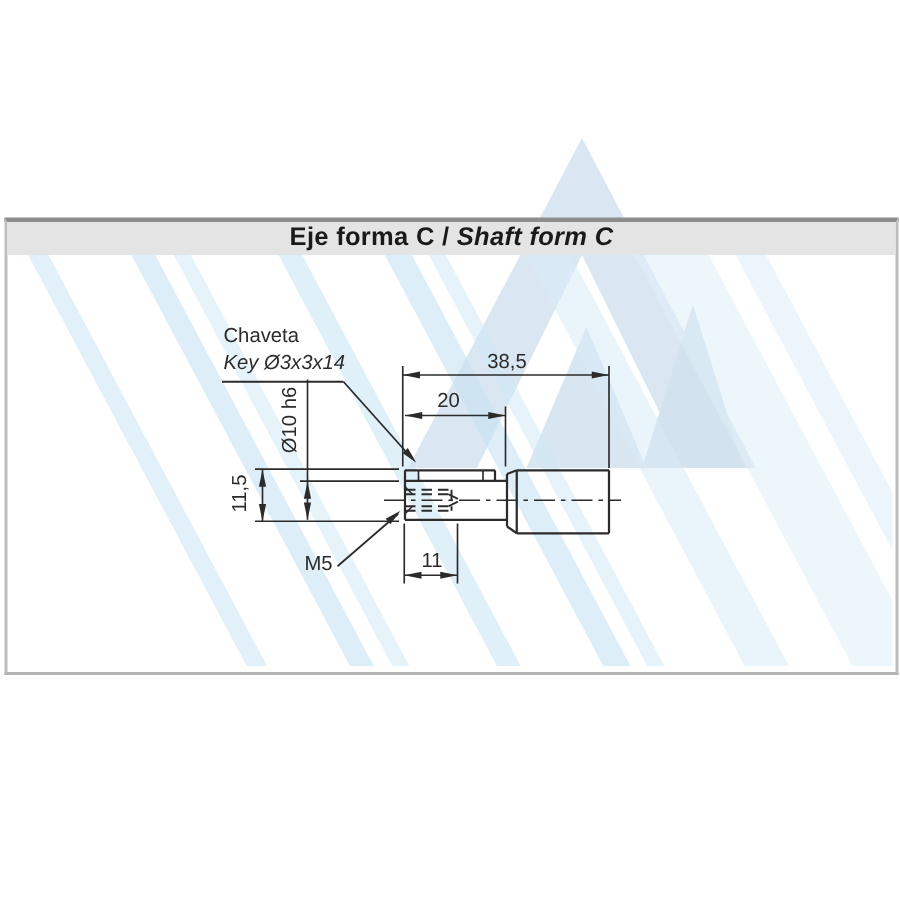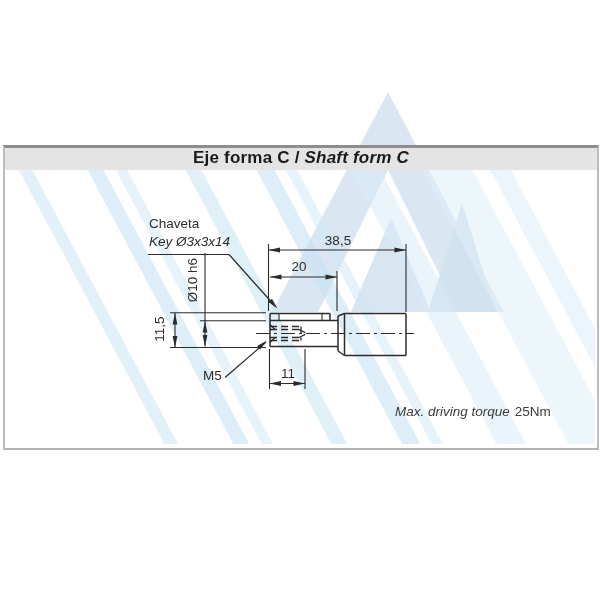--- a/index.html
+++ b/index.html
@@ -149,16 +149,15 @@
       <line x1="229" y1="254.5" x2="275" y2="306"></line>
     </g>
     <path d="M277.5,308.5 L266.5,306.1 L266.5,310.9 Z" fill="#2b2b2b" transform="rotate(48 277.5 308.5)"></path>
 
     <text x="203" y="380">M5</text>
     <line x1="225" y1="377.5" x2="265.5" y2="342.5" stroke="#2b2b2b" stroke-width="1.2"></line>
     <path d="M267,340.5 L256,338.1 L256,342.9 Z" fill="#2b2b2b" transform="rotate(-41 267 340.5)"></path>
   </svg>
 
   <div class="footer-note">
-    <div><span class="it">Max. driving torque</span><span class="val">25Nm</span></div>
   </div>
 
 </div>
 
 </body></html>

